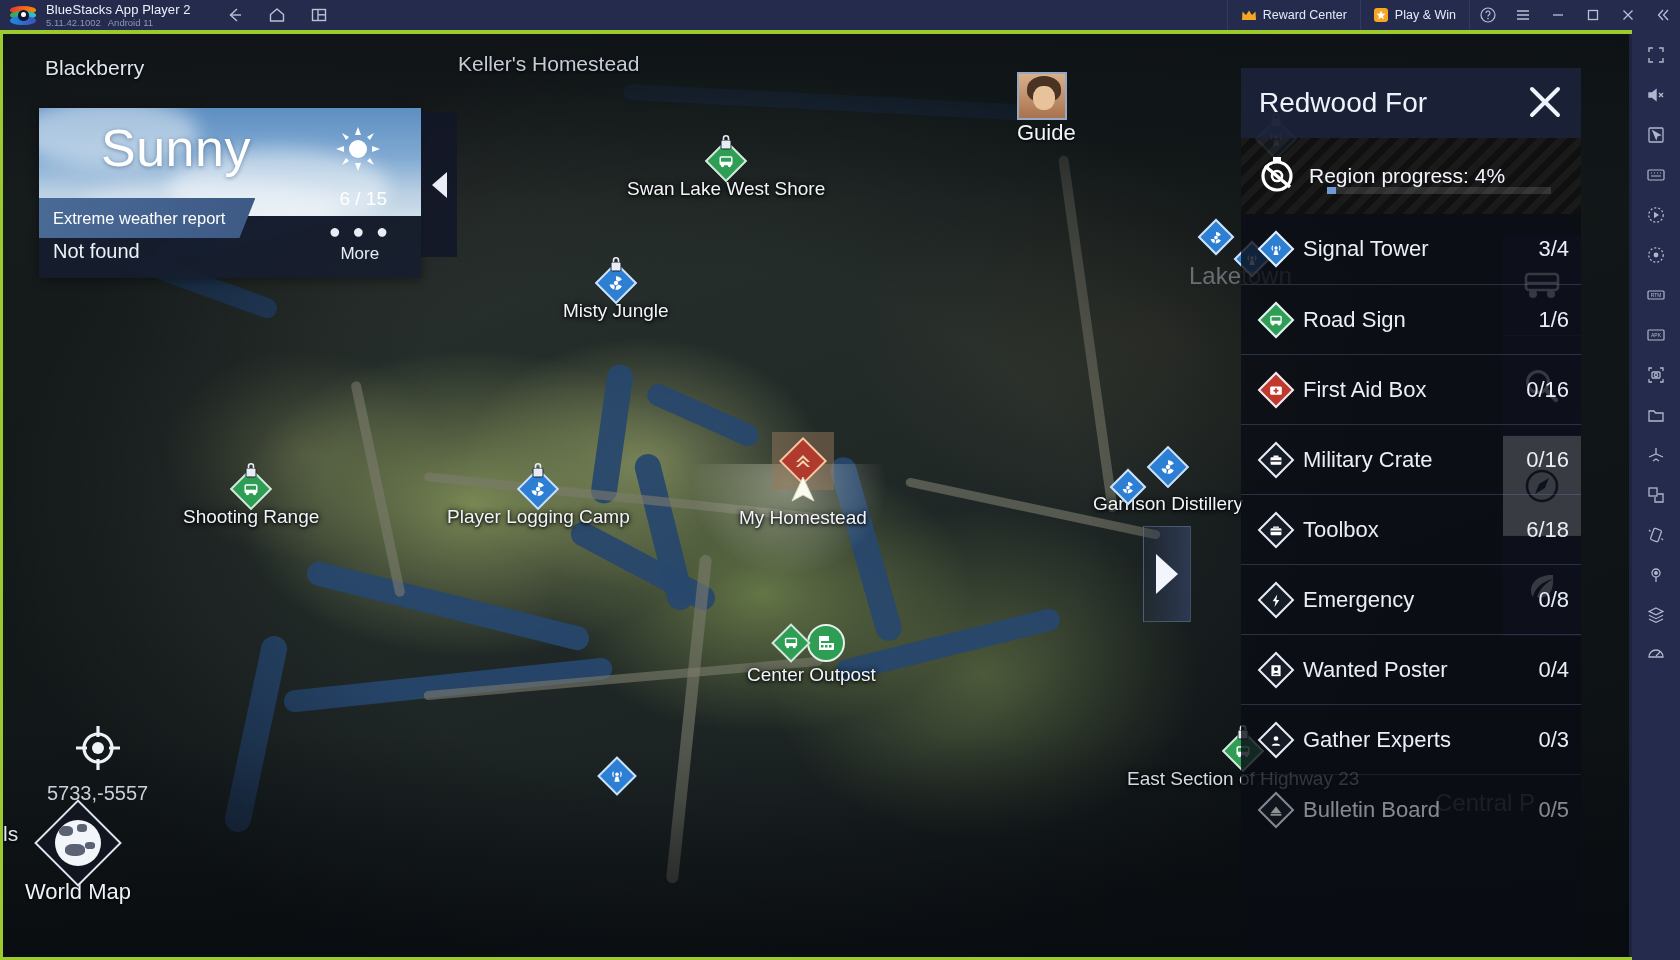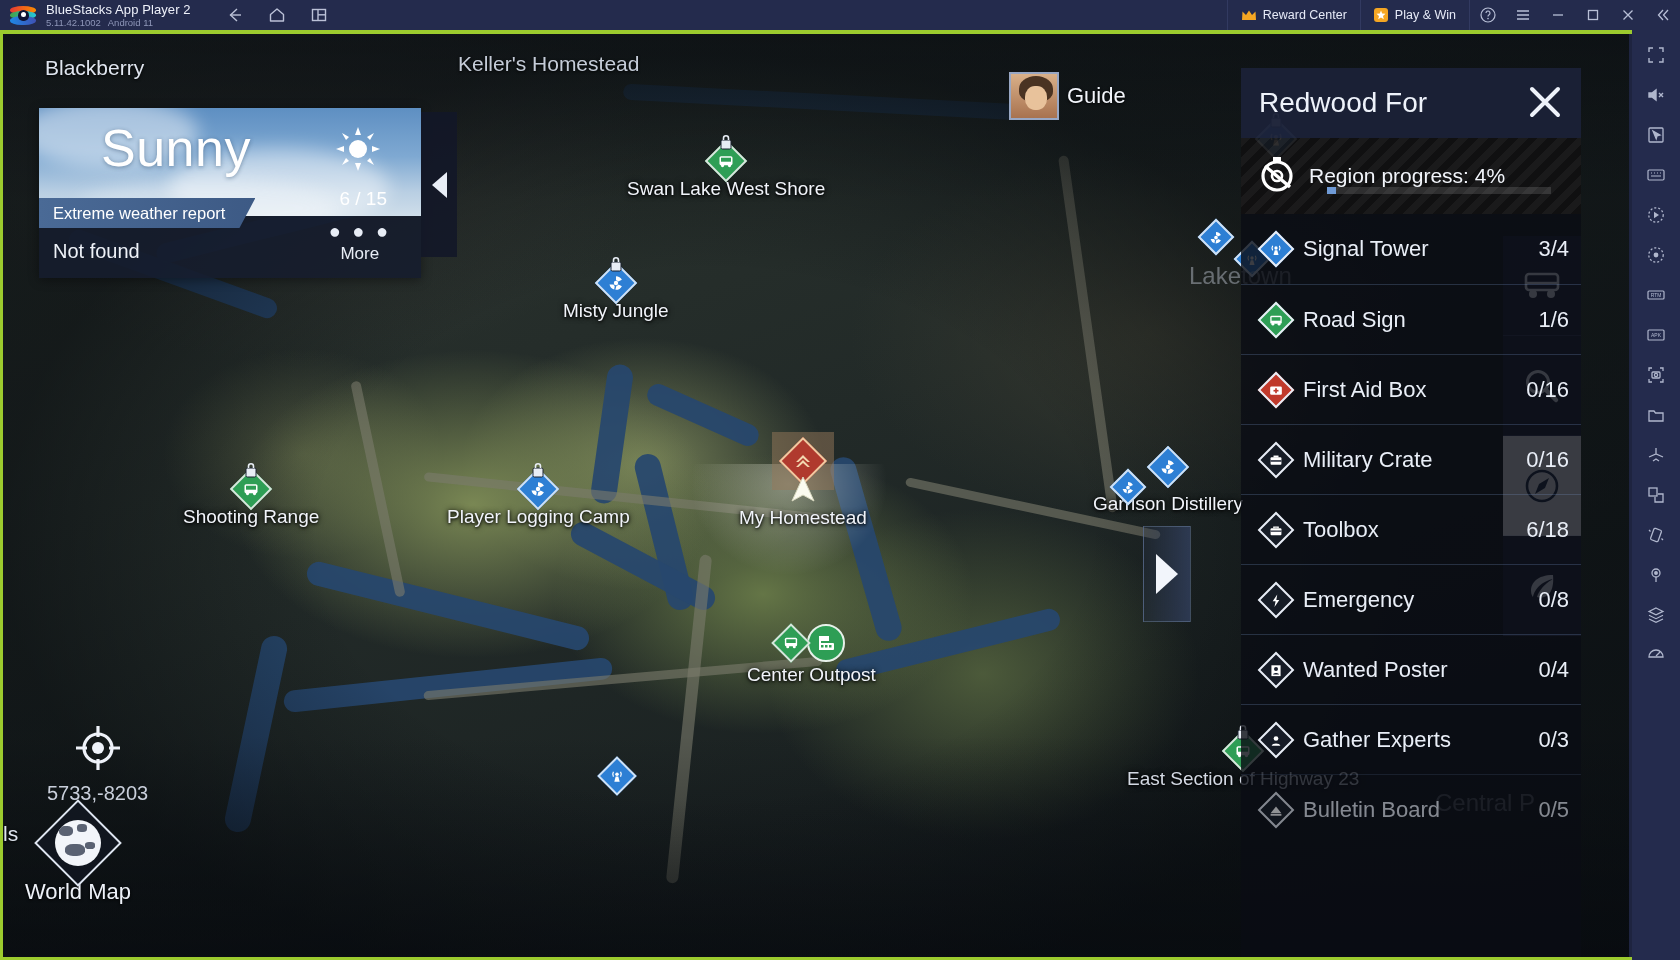--- a/index.html
+++ b/index.html
@@ -101,21 +101,21 @@
   }
   .cloudy { position:absolute; border-radius: 50%; background: rgba(255,255,255,.45); filter: blur(9px); }
   .weather-title {
     position: absolute; left: 62px; top: 10px; font-size: 52px; color: #fff; font-weight: 400;
     letter-spacing: .5px; text-shadow: 0 1px 4px rgba(30,60,90,.45);
   }
   .sun-ic { position: absolute; right: 40px; top: 18px; }
   .wcount { position: absolute; right: 34px; top: 80px; color: #fff; font-size: 19px; }
   .weather-bot { height: 62px; background: rgba(22,28,46,.88); position: relative; }
   .wbadge {
-    position: absolute; left: 0; top: -18px; height: 30px; padding: 0 30px 0 14px;
+    position: absolute; left: 0; top: -18px; height: 40px; padding: 0 30px 0 14px;
     background: linear-gradient(90deg, #44628c, #3c5madeup);
     background: linear-gradient(90deg,#4a6a96 0%, #3d5a85 100%);
     color: #fff; font-size: 16.5px; display: flex; align-items: center;
     clip-path: polygon(0 0, 100% 0, calc(100% - 16px) 100%, 0 100%);
   }
   .wnot { position: absolute; left: 14px; top: 24px; font-size: 20px; color: #eef2f8; }
   .wmore { position: absolute; right: 30px; top: 8px; text-align: center; color: #e8edf6; }
   .wdots { font-size: 20px; letter-spacing: 3px; line-height: 14px; }
   .wmore-lbl { font-size: 17px; margin-top: 6px; }
   .weather-arrow {
@@ -134,21 +134,21 @@
     display: flex; align-items: center; justify-content: center;
   }
   .diamond > * { transform: rotate(-45deg); }
   .d-green { background: #2e9e55; border-color: #d8e5dd; }
   .d-blue  { background: #2d7fd4; border-color: #cfe1f5; }
   .d-blue2 { background: #2f6fae; border-color: #bcd6ef; }
   .lockcap { width: 14px; height: 16px; margin-bottom: -4px; z-index: 3; }
 
   
   .guide {
-    position: absolute; left: 1006px; top: 38px; z-index: 14; display: flex; align-items: center; cursor: pointer;
+    position: absolute; left: 1006px; top: 38px; z-index: 14; display: flex; align-items: center; cursor: pointer; flex-direction: column;
   }
   .guide-av {
     width: 50px; height: 48px; border: 2px solid #98a7c4; background: linear-gradient(180deg,#d9b089,#a8724f);
     position: relative; overflow: hidden;
   }
   .guide-hair { position:absolute; left:8px; top:2px; width:34px; height:26px; background:#4a3322; border-radius:50% 50% 40% 40%; }
   .guide-face { position:absolute; left:14px; top:12px; width:22px; height:24px; background:#e8c29b; border-radius:45%; }
   .guide-lbl { color: #f2f5fb; font-size: 22px; margin-left: 8px; text-shadow: 0 1px 3px #000; }
 
   
@@ -589,21 +589,21 @@
     </div>
 
     <div class="coordblock">
       <span>
         <svg width="48" height="48" viewBox="0 0 48 48">
           <circle cx="24" cy="24" r="14" fill="none" stroke="#eef2f9" stroke-width="3.2"></circle>
           <circle cx="24" cy="24" r="6" fill="#eef2f9"></circle>
           <path d="M24 2 V13 M24 35 V46 M2 24 H13 M35 24 H46" stroke="#eef2f9" stroke-width="3.2"></path>
         </svg>
       </span>
-      <div class="coordtxt">5733,-8203</div>
+      <div class="coordtxt">5733,-5557</div>
     </div>
 
     <div class="worldmap">
       <div class="wm-diamond">
         <div class="wm-globe">
           <i style="left:4px;top:6px;width:14px;height:10px;"></i>
           <i style="left:22px;top:4px;width:10px;height:8px;"></i>
           <i style="left:10px;top:24px;width:20px;height:12px;"></i>
           <i style="left:30px;top:22px;width:10px;height:7px;"></i>
         </div>

